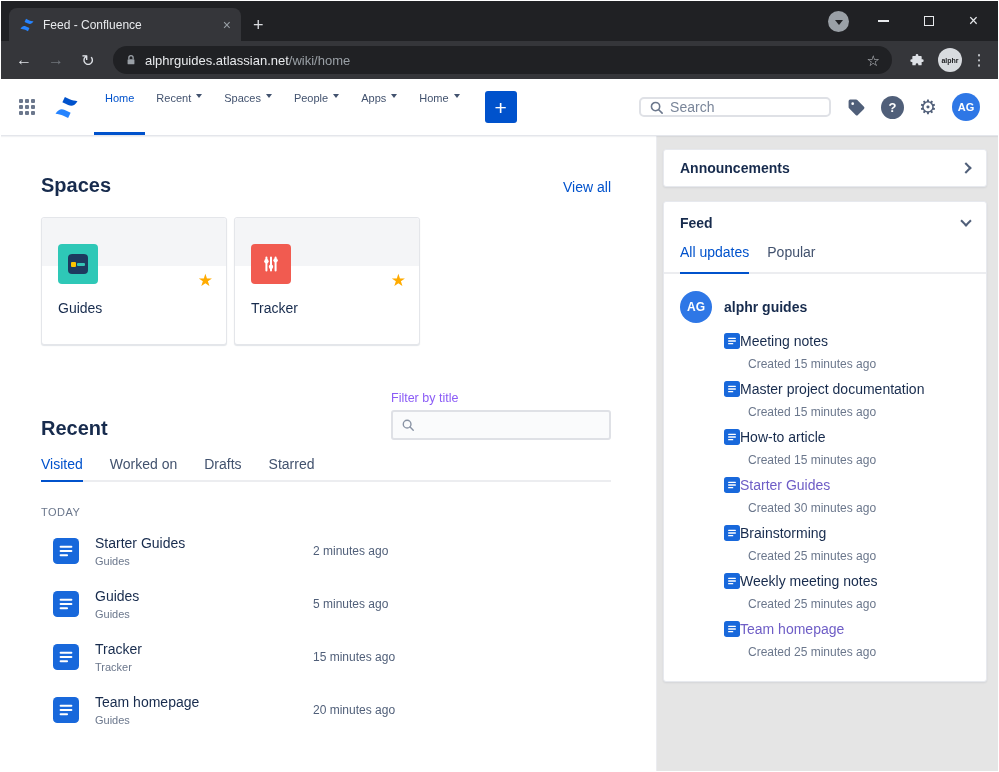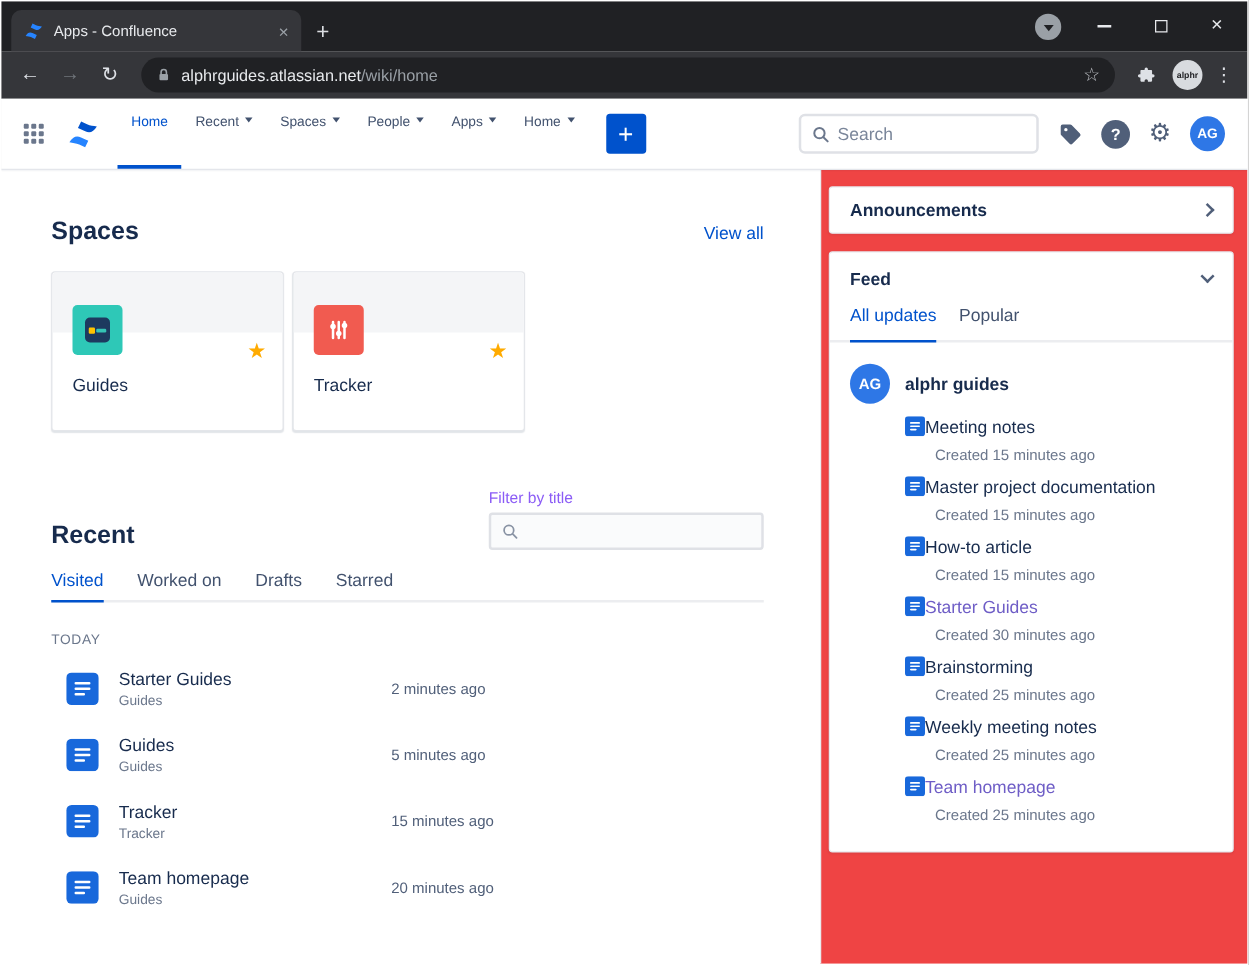--- a/index.html
+++ b/index.html
@@ -37,32 +37,32 @@
   .appbar{height:57px;background:#fff;border-bottom:1px solid #E4E6EB;box-shadow:0 1px 1px rgba(9,30,66,.06);display:flex;align-items:stretch;padding:0 18px 0 14px;flex:none;position:relative;z-index:2}
   .appbar > *{align-self:center}
   .grid-icon{display:grid;grid-template-columns:repeat(3,4px);grid-auto-rows:4px;gap:2px;margin-right:14px;padding:4px}
   .grid-icon i{width:4px;height:4px;background:#6B778C;border-radius:1px;display:block}
   .logo{width:27px;height:27px;margin-right:14px;display:flex}
   .nav{display:flex;align-self:stretch;align-items:stretch}
   .nav-item{display:flex;align-items:flex-start;gap:5px;padding:10px 11px;font-size:11px;font-weight:500;color:var(--nav-text,#42526E);text-decoration:none;border-bottom:3px solid transparent;border-top:3px solid transparent;cursor:pointer}
   .nav-item.active{color:var(--accent,#0052CC);border-bottom-color:var(--accent,#0052CC)}
   .caret{width:0;height:0;border-left:3.5px solid transparent;border-right:3.5px solid transparent;border-top:4px solid currentColor;margin-top:2px}
   .create-btn{width:32px;height:32px;border-radius:3px;background:var(--accent,#0052CC);color:#fff;font-size:21px;line-height:1;display:flex;align-items:center;justify-content:center;margin-left:14px;border:none}
-  .search-box{margin-left:auto;width:192px;height:32px;border:2px solid #DFE1E6;border-radius:5px;display:flex;align-items:center;padding:0 8px;gap:6px;background:#fff}
+  .search-box{margin-left:auto;width:192px;height:20px;border:2px solid #DFE1E6;border-radius:5px;display:flex;align-items:center;padding:0 8px;gap:6px;background:#fff}
   .search-box input{border:none;outline:none;font-size:14px;width:100%;color:#172B4D;font-family:inherit;background:transparent}
   ::placeholder{color:#7A869A}
   .appbar-icons{display:flex;align-items:center;gap:15px;margin-left:16px}
   .help-circle{width:23px;height:23px;border-radius:50%;background:#505F79;color:#fff;font-size:13px;font-weight:bold;display:flex;align-items:center;justify-content:center}
   .gear{font-size:20px;color:#505F79;line-height:1}
   .app-avatar{width:28px;height:28px;border-radius:50%;background:#2E77E6;color:#fff;font-size:11px;font-weight:bold;display:flex;align-items:center;justify-content:center}
 
   
   .content{flex:1;display:flex;min-height:0}
   .main{width:655px;padding:38px 45px 0 40px;background:#fff}
-  .sidebar{flex:1;background:#ef4444;border-left:1px solid #EBECF0;padding:13px 11px 0 6px;overflow:hidden}
+  .sidebar{flex:1;background:#e5e5e5;border-left:1px solid #EBECF0;padding:13px 11px 0 6px;overflow:hidden}
 
   .section-head{display:flex;align-items:baseline;justify-content:space-between}
   .sec-title{font-size:20px;font-weight:600;color:var(--heading-text,#172B4D)}
   .view-all{font-size:14px;color:var(--accent,#0052CC);text-decoration:none}
 
   .cards{display:flex;gap:7px;margin-top:20px}
   .space-card{position:relative;width:186px;height:128px;border:1px solid #E4E6EA;border-radius:3px;background:#fff;box-shadow:0 1px 1px rgba(9,30,66,.12)}
   .space-card .top{height:48px;background:#F4F5F7;border-radius:3px 3px 0 0}
   .space-icon{position:absolute;left:16px;top:26px;width:40px;height:40px;border-radius:4px;display:flex;align-items:center;justify-content:center}
   .space-icon.guides{background:var(--guides-icon,#2EC8B7)}
@@ -121,21 +121,21 @@
 <div class="window">
 
   <div class="titlebar">
     <div class="tab">
       <span class="favicon">
         <svg viewBox="0 0 32 32" width="16" height="16">
             <path d="M3 23.5c3.2-5.3 6.6-6.6 11-4.6l6.9 3.2-3 6.2-5.6-2.6c-3.1-1.4-6-1.5-9.3-2.2z" fill="#2684FF"></path>
             <path d="M29 8.5c-3.2 5.3-6.6 6.6-11 4.6L11.1 9.9l3-6.2 5.6 2.6c3.1 1.4 6 1.5 9.3 2.2z" fill="#2684FF"></path>
           </svg>
       </span>
-      <span class="tab-title">Apps - Confluence</span>
+      <span class="tab-title">Feed - Confluence</span>
       <span class="tab-close">×</span>
     </div>
     <span class="newtab">+</span>
     <div class="win-controls">
       <span class="wc">
           <span class="media-circle">
             <span class="caret-dn-dark"></span>
           </span>
         </span>
       <span class="wc">

